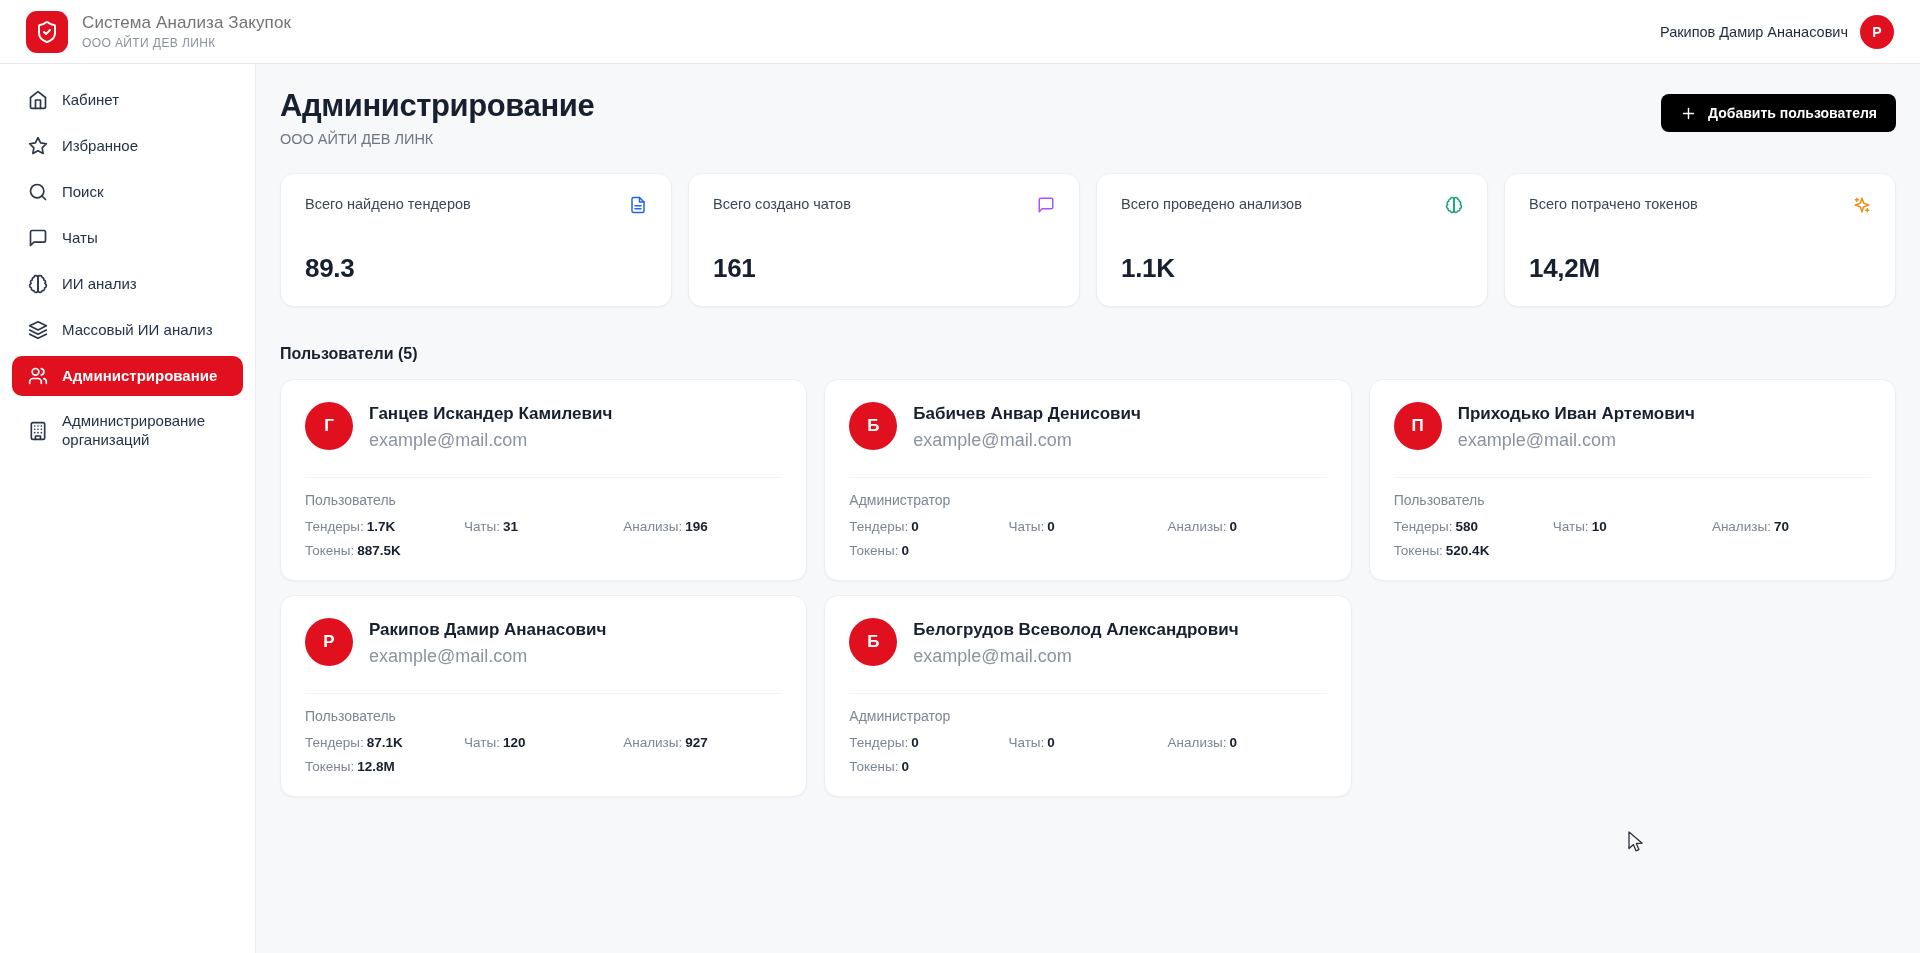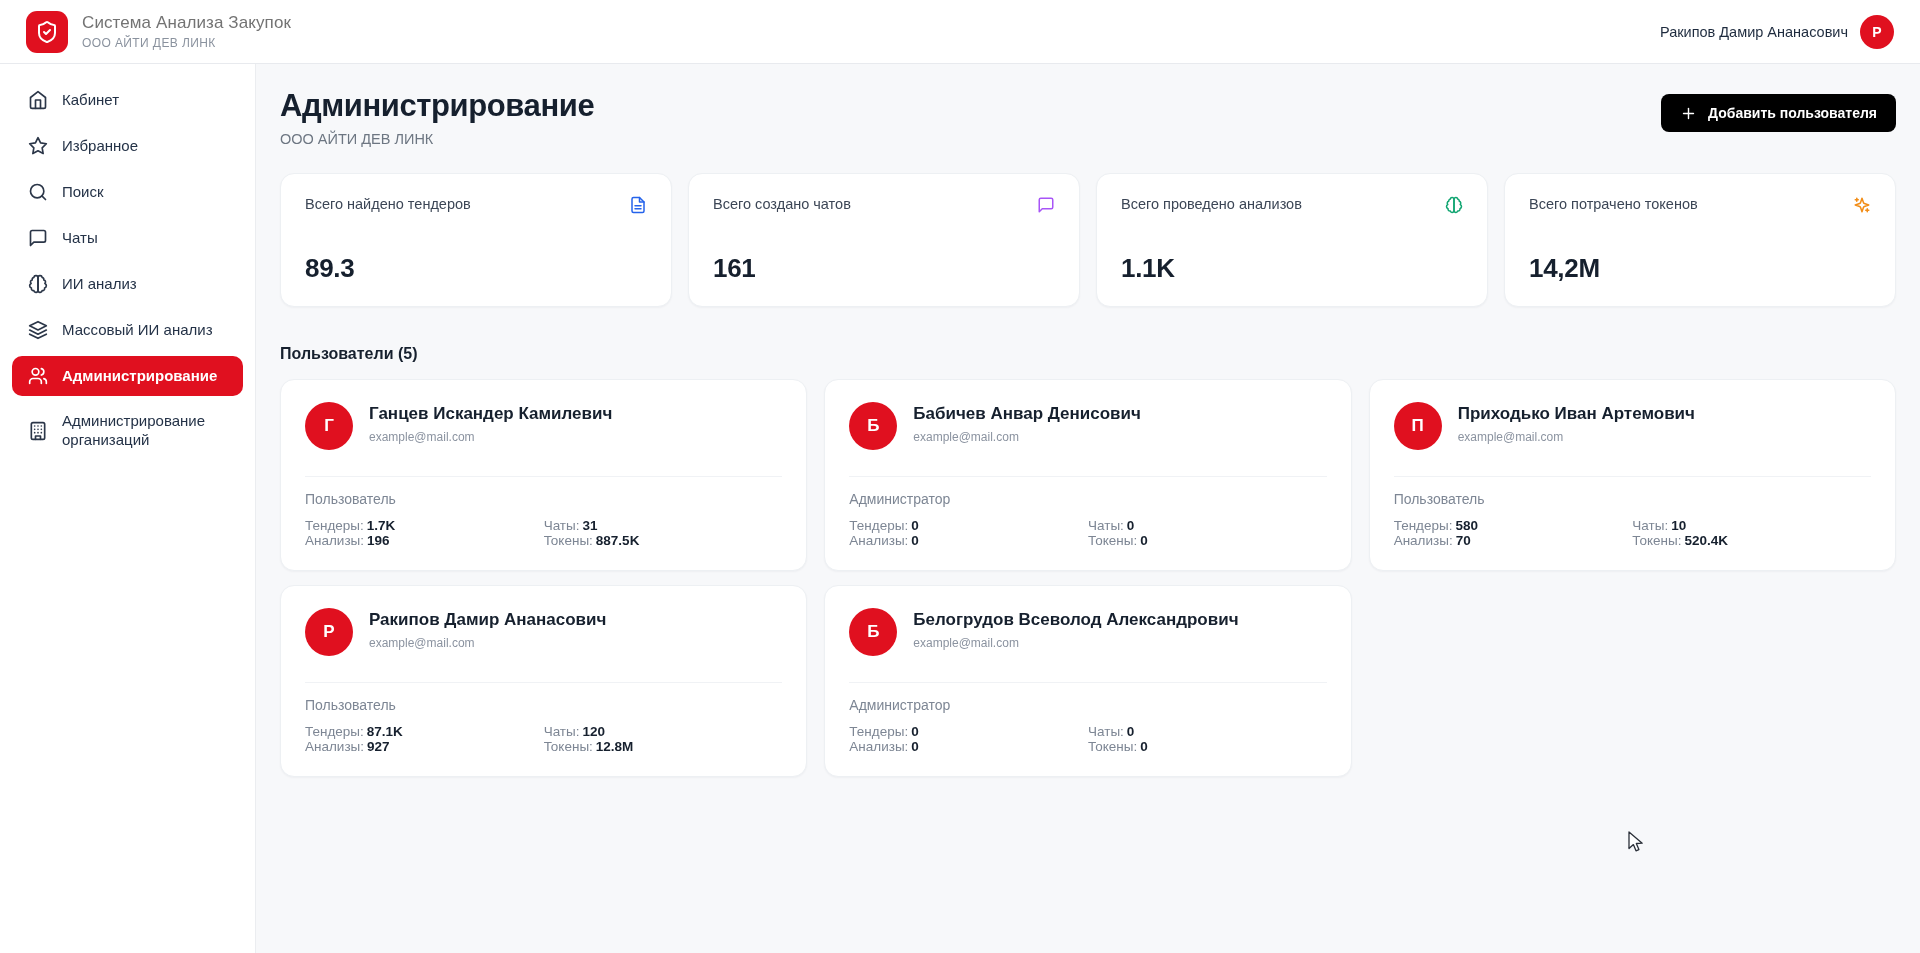--- a/index.html
+++ b/index.html
@@ -83,24 +83,24 @@
     background:#ffffff; border:1px solid #edf0f3; border-radius:14px;
     padding:22px 24px; box-shadow:0 1px 2px rgba(20,30,50,.04); cursor:pointer;
   }
   .user-top { display:flex; gap:16px; align-items:flex-start; }
   .avatar-lg {
     width:48px; height:48px; border-radius:50%; background:#e0101f; color:#fff;
     display:flex; align-items:center; justify-content:center;
     font-size:17px; font-weight:700; flex:0 0 auto;
   }
   .user-name { font-size:17px; font-weight:700; color:#16202e; margin-top:2px; }
-  .user-email { font-size:12px; color:#8b93a0; margin-top:6px; }
+  .user-email { font-size:18px; color:#8b93a0; margin-top:6px; }
   .user-meta { margin-top:26px; border-top:1px solid #f0f2f5; padding-top:14px; }
   .user-role { font-size:14px; color:#7d8694; }
-  .user-stats { display:grid; grid-template-columns:1fr 1fr; margin-top:11px; }
+  .user-stats { display:grid; grid-template-columns:1fr 1fr 1fr; row-gap:9px; margin-top:11px; }
   .user-stat { font-size:13.5px; color:#7d8694; }
   .user-stat b { color:#16202e; font-weight:700; margin-left:3px; }
 
   
   .mouse-cursor { position:absolute; left:1625px; top:830px; z-index:50; pointer-events:none; }
 </style>
 </head>
 <body>
 
 <header class="app-header">

